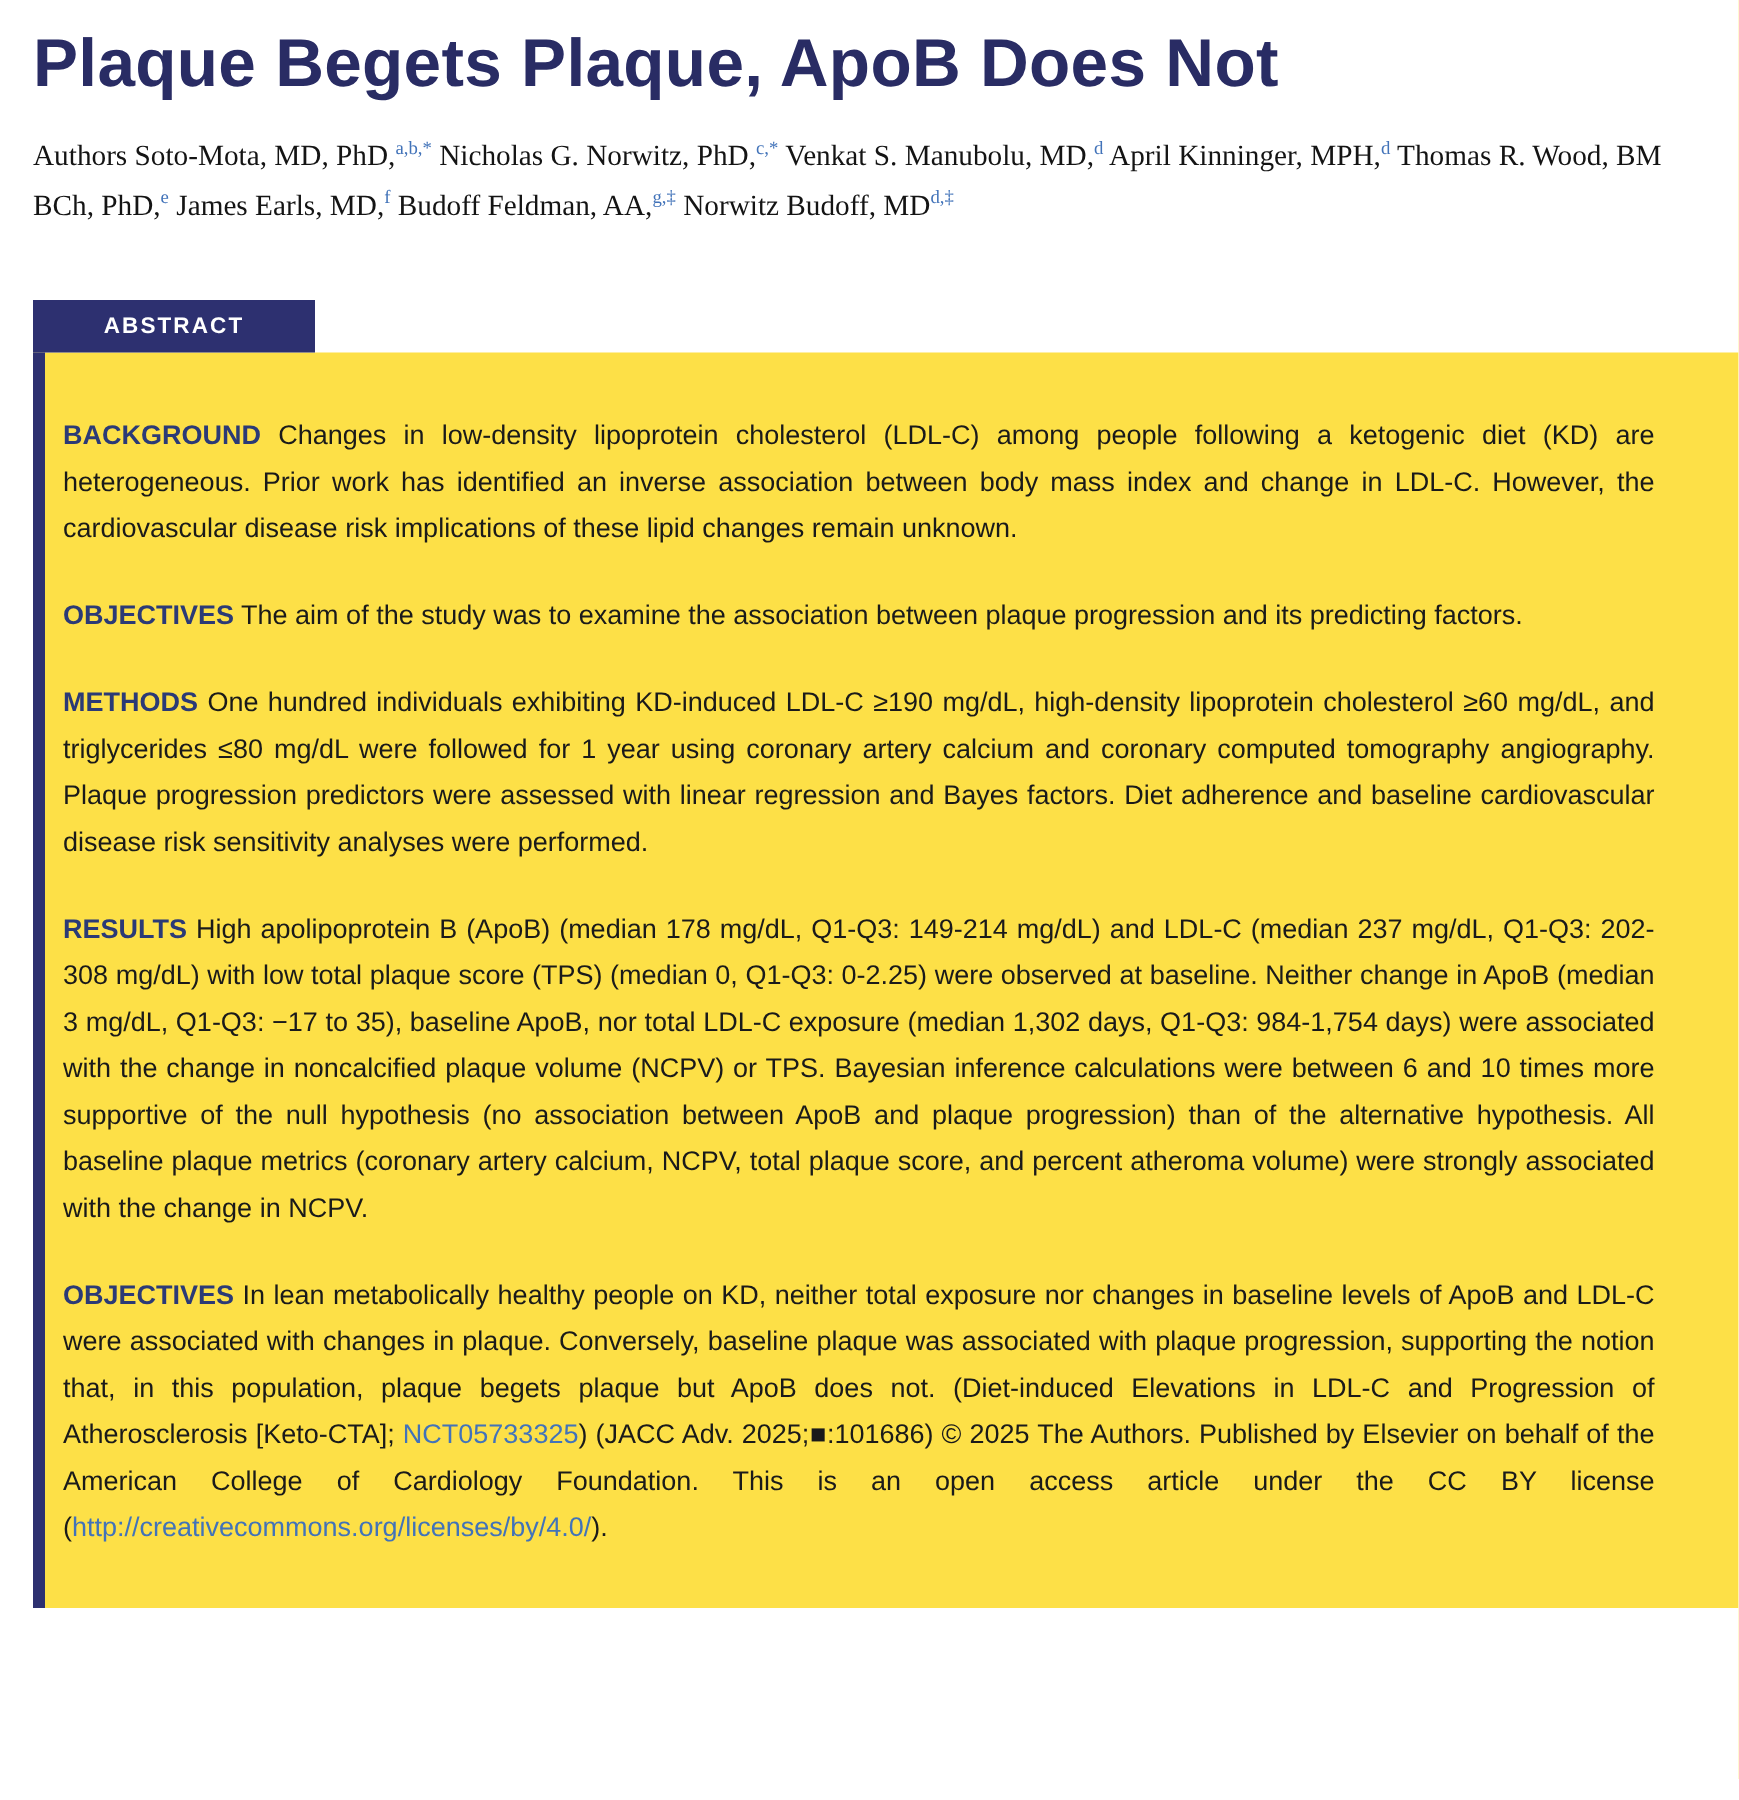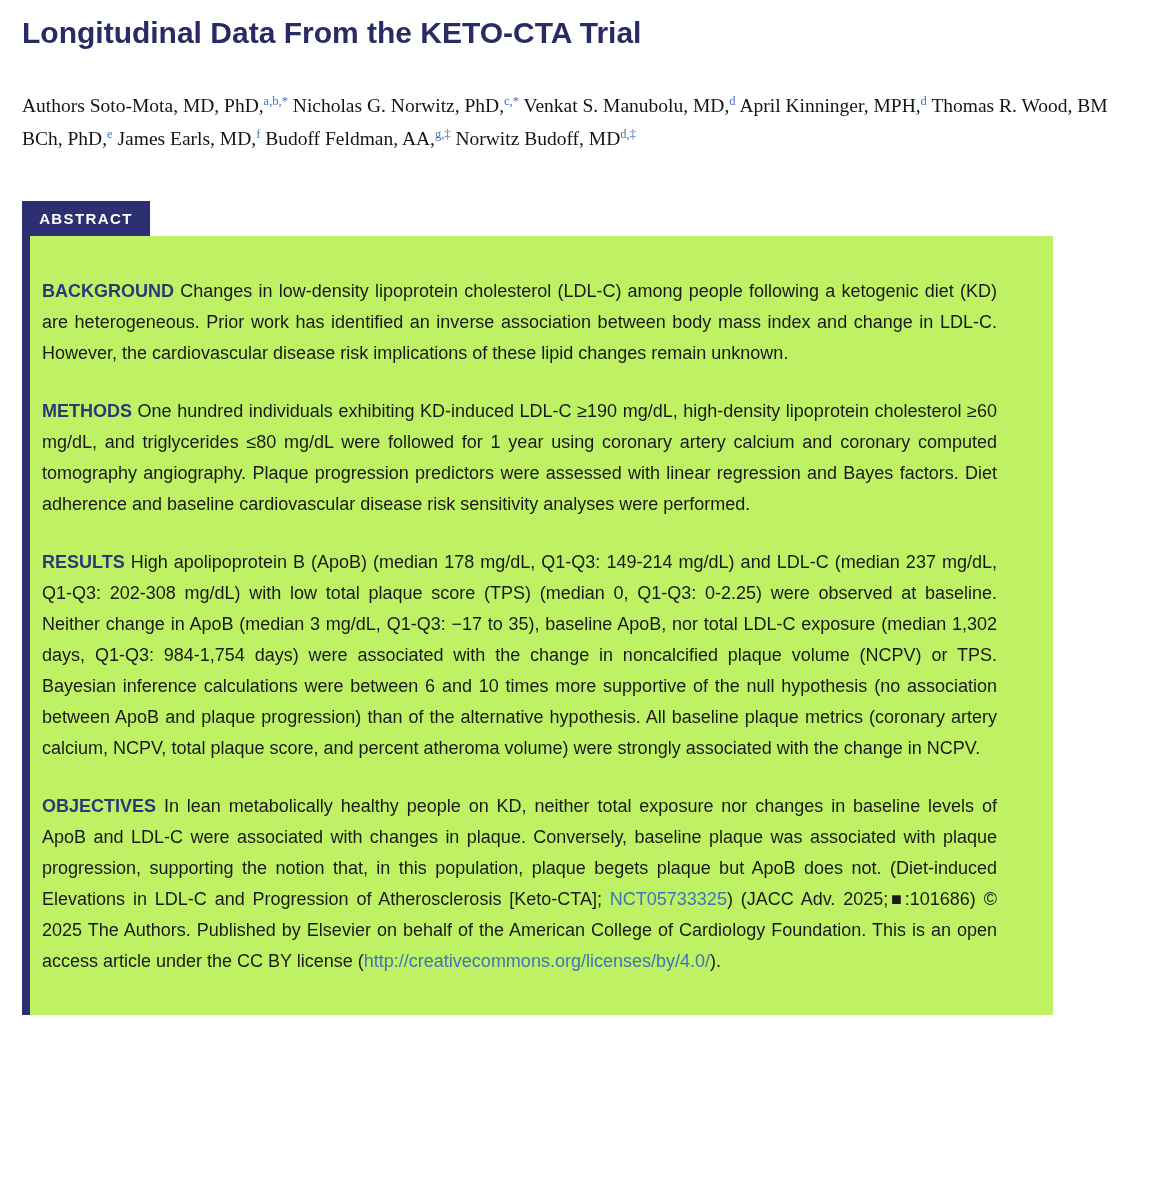--- a/index.html
+++ b/index.html
@@ -46,28 +46,28 @@
     line-height: 0;
   }
 
   .abstract-tab {
     display: inline-block;
     background: #2d3070;
     color: #ffffff;
     font-weight: 700;
     font-size: 15px;
     letter-spacing: 1.4px;
-    width: 128px;
+    width: 188px;
     padding: 9px 0;
     text-align: center;
     vertical-align: bottom;
   }
   .abstract-box {
-    width: 1031px;
-    background: #bef264;
+    width: 1137px;
+    background: #fde047;
     border-left: 8px solid #2d3070;
     padding: 40px 56px 38px 12px;
   }
   .sec {
     font-size: 18px;
     line-height: 31px;
     text-align: justify;
     color: #1a1a1a;
     margin-bottom: 27px;
   }
@@ -80,22 +80,22 @@
     color: #4273b9;
     text-decoration: none;
     cursor: pointer;
   }
 </style>
 </head>
 <body>
 
 <div class="page">
 
+  <h1 class="title">Plaque Begets Plaque, ApoB Does Not</h1>
 
-  <h2 class="subtitle">Longitudinal Data From the KETO-CTA Trial</h2>
 
   <p class="authors">
     <span class="author"><span>Authors Soto-Mota, MD, PhD,</span><span class="aff">a,b,*</span></span>
     <span class="author"><span>Nicholas G. Norwitz, PhD,</span><span class="aff">c,*</span></span>
     <span class="author"><span>Venkat S. Manubolu, MD,</span><span class="aff">d</span></span>
     <span class="author"><span>April Kinninger, MPH,</span><span class="aff">d</span></span>
     <span class="author"><span>Thomas R. Wood, BM BCh, PhD,</span><span class="aff">e</span></span>
     <span class="author"><span>James Earls, MD,</span><span class="aff">f</span></span>
     <span class="author"><span>Budoff Feldman, AA,</span><span class="aff">g,‡</span></span>
     <span class="author"><span>Norwitz Budoff, MD</span><span class="aff">d,‡</span></span>
@@ -103,20 +103,24 @@
 
   <div class="abstract">
     <div class="abstract-tab">ABSTRACT</div>
     <div class="abstract-box">
 
       <p class="sec">
         <span class="sec-head">BACKGROUND</span>
         <span>Changes in low-density lipoprotein cholesterol (LDL-C) among people following a ketogenic diet (KD) are heterogeneous. Prior work has identified an inverse association between body mass index and change in LDL-C. However, the cardiovascular disease risk implications of these lipid changes remain unknown.</span>
       </p>
 
+      <p class="sec">
+        <span class="sec-head">OBJECTIVES</span>
+        <span>The aim of the study was to examine the association between plaque progression and its predicting factors.</span>
+      </p>
 
       <p class="sec">
         <span class="sec-head">METHODS</span>
         <span>One hundred individuals exhibiting KD-induced LDL-C ≥190 mg/dL, high-density lipoprotein cholesterol ≥60 mg/dL, and triglycerides ≤80 mg/dL were followed for 1 year using coronary artery calcium and coronary computed tomography angiography. Plaque progression predictors were assessed with linear regression and Bayes factors. Diet adherence and baseline cardiovascular disease risk sensitivity analyses were performed.</span>
       </p>
 
       <p class="sec">
         <span class="sec-head">RESULTS</span>
         <span>High apolipoprotein B (ApoB) (median 178 mg/dL, Q1-Q3: 149-214 mg/dL) and LDL-C (median 237 mg/dL, Q1-Q3: 202-308 mg/dL) with low total plaque score (TPS) (median 0, Q1-Q3: 0-2.25) were observed at baseline. Neither change in ApoB (median 3 mg/dL, Q1-Q3: −17 to 35), baseline ApoB, nor total LDL-C exposure (median 1,302 days, Q1-Q3: 984-1,754 days) were associated with the change in noncalcified plaque volume (NCPV) or TPS. Bayesian inference calculations were between 6 and 10 times more supportive of the null hypothesis (no association between ApoB and plaque progression) than of the alternative hypothesis. All baseline plaque metrics (coronary artery calcium, NCPV, total plaque score, and percent atheroma volume) were strongly associated with the change in NCPV.</span>
       </p>

